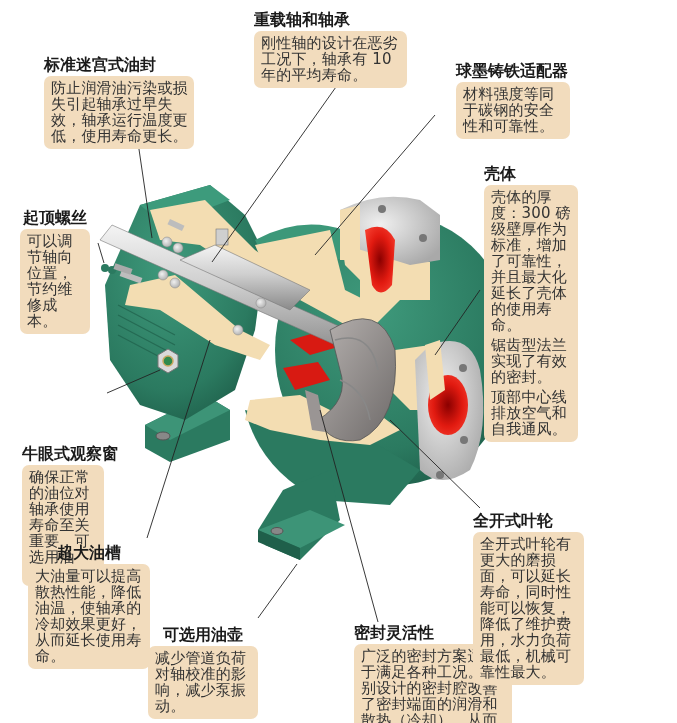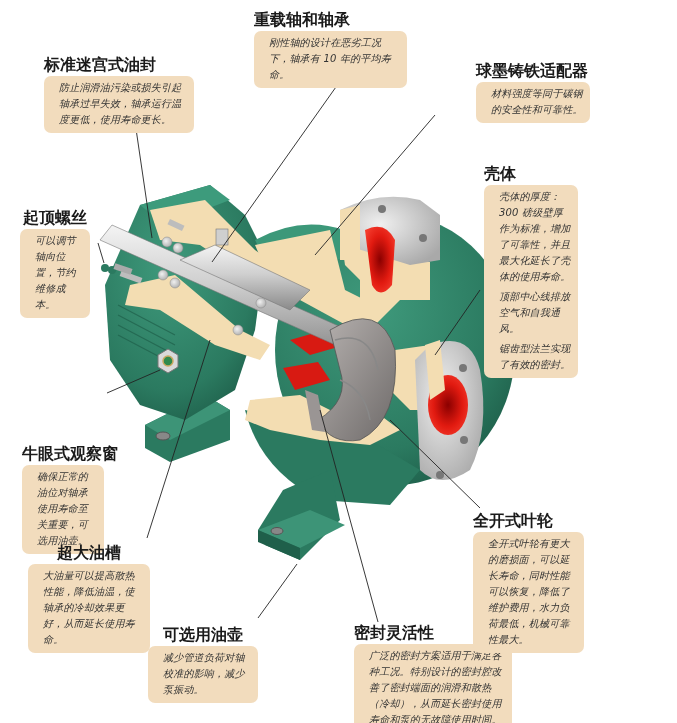--- a/index.html
+++ b/index.html
@@ -2,22 +2,22 @@
 <html><head>
 <meta charset="utf-8">
 <style>
   html, body { margin: 0; padding: 0; background: #ffffff; }
   body { width: 677px; height: 723px; position: relative; overflow: hidden;
          font-family: "DejaVu Sans", "Liberation Sans", sans-serif; color: #222; }
   .stage { position: absolute; left: 0; top: 0; width: 677px; height: 723px; }
   svg.pump { position: absolute; left: 0; top: 0; }
   .callout { position: absolute; }
   .callout .title { font-size: 16px; font-weight: bold; color: #1a1a1a; line-height: 16px; margin-bottom: 3px; white-space: nowrap; }
-  .callout .box { background: #f2dcbd; border-radius: 7px; padding: 4px 6px 5px 15px;
-                  font-size: 10px; line-height: 16px; color: #333; letter-spacing: 0.2px; font-style: italic; }
+  .callout .box { background: #f2dcbd; border-radius: 7px; padding: 4px 6px 5px 7px;
+                  font-size: 15px; line-height: 16px; color: #333; letter-spacing: 0.2px; }
   .callout .box p { margin: 0; }
   .callout .box p + p { margin-top: 4px; }
   .right-title .title { text-align: center; }
 </style>
 </head>
 <body>
 
 <div class="stage">
 
   <svg class="pump" width="677" height="723" viewBox="0 0 677 723">
@@ -164,33 +164,33 @@
       </div>
   </div>
 
   <div class="callout" style="left:254px; top:12px; width:153px;">
     <div class="title">重载轴和轴承</div>
     <div class="box">
         <p>刚性轴的设计在恶劣工况下，轴承有 10 年的平均寿命。</p>
       </div>
   </div>
 
-  <div class="callout" style="left:456px; top:63px; width:114px;margin-left:20px;">
+  <div class="callout" style="left:456px; top:63px; width:114px;">
     <div class="title">球墨铸铁适配器</div>
     <div class="box">
         <p>材料强度等同于碳钢的安全性和可靠性。</p>
       </div>
   </div>
 
   <div class="callout" style="left:484px; top:166px; width:94px;">
     <div class="title">壳体</div>
     <div class="box">
       <p>壳体的厚度：300 磅级壁厚作为标准，增加了可靠性，并且最大化延长了壳体的使用寿命。</p>
+      <p>锯齿型法兰实现了有效的密封。</p>
       <p>顶部中心线排放空气和自我通风。</p>
-      <p>锯齿型法兰实现了有效的密封。</p>
     </div>
   </div>
 
   <div class="callout right-title" style="left:20px; top:210px; width:70px;">
     <div class="title">起顶螺丝</div>
     <div class="box">
         <p>可以调节轴向位置，节约维修成本。</p>
       </div>
   </div>
 

